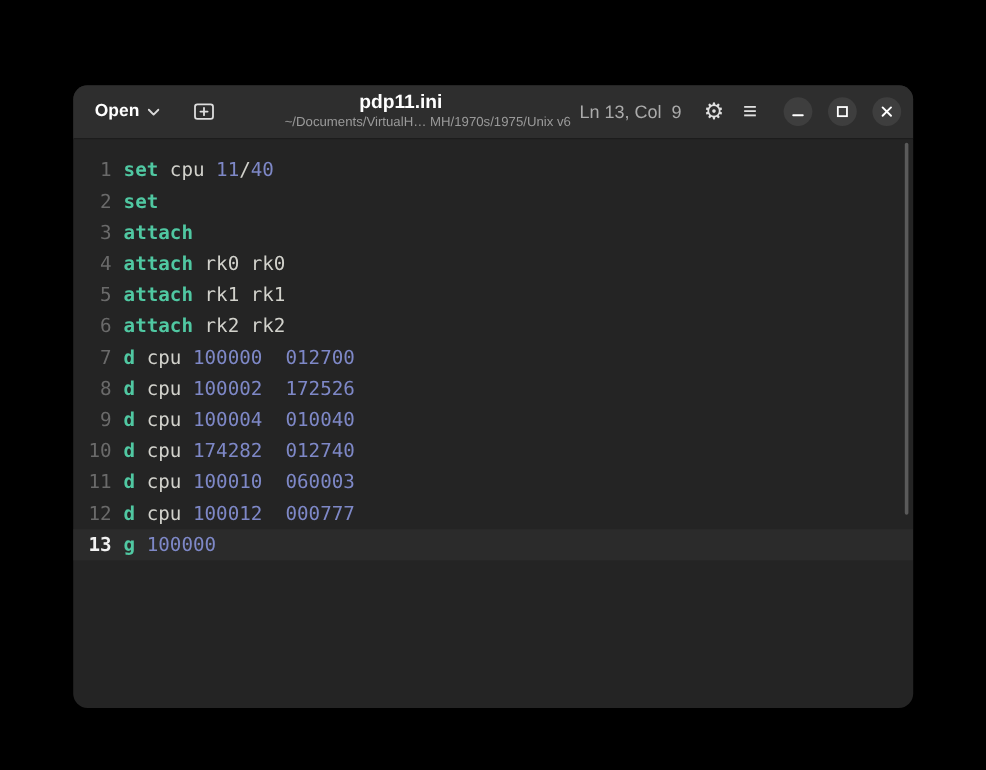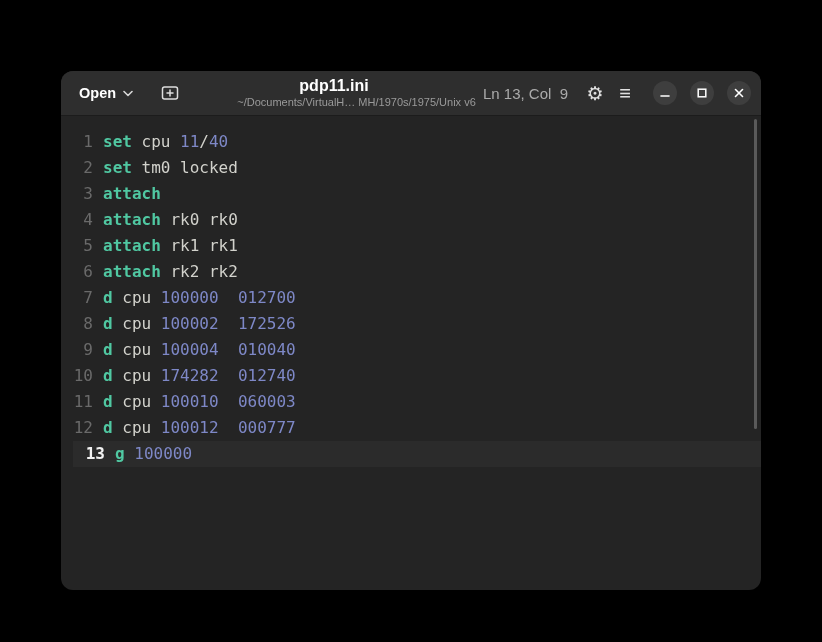--- a/index.html
+++ b/index.html
@@ -82,21 +82,21 @@
     padding-top: 13px;
     box-sizing: border-box;
   }
   .line {
     display: flex;
     height: 26px;
     line-height: 26px;
     padding-left: 6px;
     white-space: pre;
   }
-  .line.current { background: var(--curline-bg); margin-left: 12px; }
+  .line.current { background: var(--curline-bg); }
   .line .num {
     width: 26px;
     text-align: right;
     margin-right: 10px;
     color: var(--lnum);
     flex: 0 0 auto;
     user-select: none;
   }
   .line.current .num { color: var(--lnum-active); font-weight: bold; }
   .tok-kw  { color: var(--kw); font-weight: bold; }
@@ -175,21 +175,21 @@
           </svg>
         </span>
       </div>
     </div>
 
   </div>
 
   <div class="editor">
     <div>
         <div class="line"><span class="num">1</span><span class="tok-kw">set</span><span class="tok-txt"> cpu </span><span class="tok-num">11</span><span class="tok-txt">/</span><span class="tok-num">40</span></div>
-        <div class="line"><span class="num">2</span><span class="tok-kw">set</span><span class="tok-txt"> tm0 locked</span></div>
+        <div class="line"><span class="num">2</span><span class="tok-kw">set</span></div>
         <div class="line"><span class="num">3</span><span class="tok-kw">attach</span></div>
         <div class="line"><span class="num">4</span><span class="tok-kw">attach</span><span class="tok-txt"> rk0 rk0</span></div>
         <div class="line"><span class="num">5</span><span class="tok-kw">attach</span><span class="tok-txt"> rk1 rk1</span></div>
         <div class="line"><span class="num">6</span><span class="tok-kw">attach</span><span class="tok-txt"> rk2 rk2</span></div>
         <div class="line"><span class="num">7</span><span class="tok-kw">d</span><span class="tok-txt"> cpu </span><span class="tok-num">100000</span><span class="tok-txt">  </span><span class="tok-num">012700</span></div>
         <div class="line"><span class="num">8</span><span class="tok-kw">d</span><span class="tok-txt"> cpu </span><span class="tok-num">100002</span><span class="tok-txt">  </span><span class="tok-num">172526</span></div>
         <div class="line"><span class="num">9</span><span class="tok-kw">d</span><span class="tok-txt"> cpu </span><span class="tok-num">100004</span><span class="tok-txt">  </span><span class="tok-num">010040</span></div>
         <div class="line"><span class="num">10</span><span class="tok-kw">d</span><span class="tok-txt"> cpu </span><span class="tok-num">174282</span><span class="tok-txt">  </span><span class="tok-num">012740</span></div>
         <div class="line"><span class="num">11</span><span class="tok-kw">d</span><span class="tok-txt"> cpu </span><span class="tok-num">100010</span><span class="tok-txt">  </span><span class="tok-num">060003</span></div>
         <div class="line"><span class="num">12</span><span class="tok-kw">d</span><span class="tok-txt"> cpu </span><span class="tok-num">100012</span><span class="tok-txt">  </span><span class="tok-num">000777</span></div>

